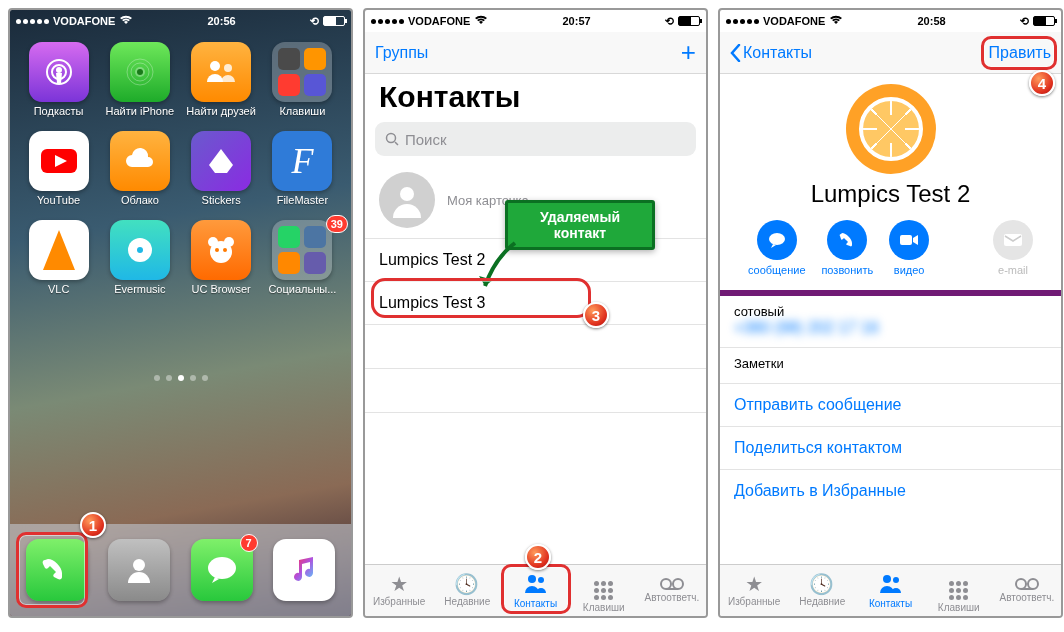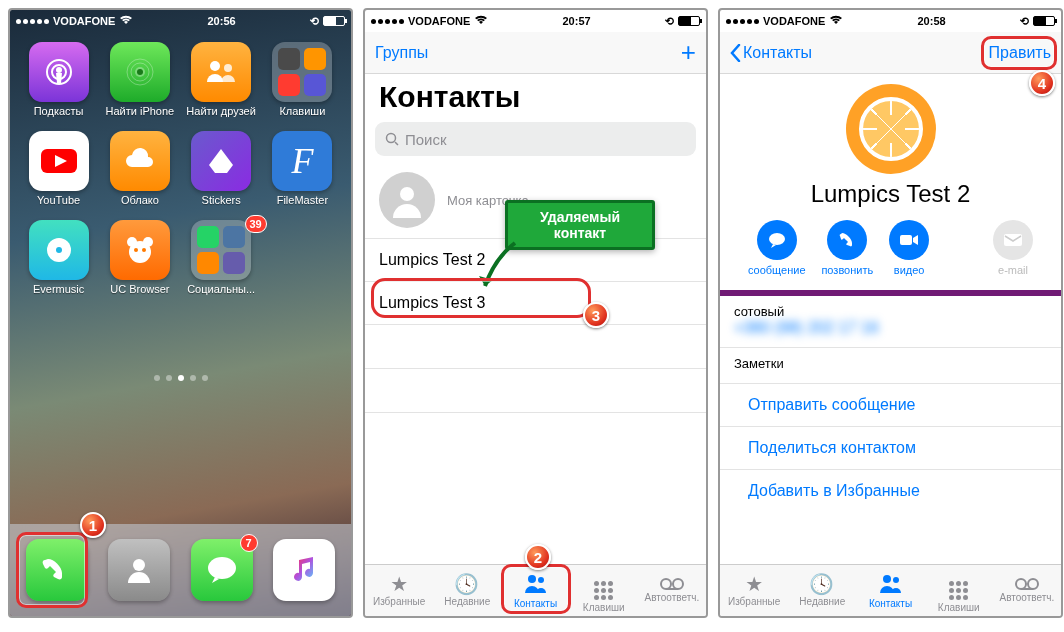--- a/index.html
+++ b/index.html
@@ -160,21 +160,21 @@
   .action-row{ display:flex; justify-content:space-around; padding:0 20px 14px; border-bottom:6px solid #701a75;}
   .action{ display:flex; flex-direction:column; align-items:center; gap:4px; font-size:11px;}
   .action-circ{ width:40px;height:40px;border-radius:50%;display:flex;align-items:center;justify-content:center;color:#fff;}
   .action.enabled .action-circ{ background:#007aff;}
   .action.enabled { color:#007aff;}
   .action.disabled .action-circ{ background:#e5e5e5; color:#bbb;}
   .action.disabled { color:#bbb;margin-left:48px;}
   .field{ padding:8px 14px 10px; border-bottom:1px solid #e3e3e3;}
   .field-label{ font-size:13px; color:#000;}
   .field-value{ font-size:16px; color:#007aff; filter: blur(4px);}
-  .link-row{ padding:12px 28px; border-bottom:1px solid #e3e3e3; color:#007aff; font-size:16px;}
+  .link-row{ padding:12px 14px; border-bottom:1px solid #e3e3e3; color:#007aff; font-size:16px;}
 
   
   .anno-red-box {
     position:absolute; border:3px solid #e03030; border-radius:10px; pointer-events:none;
     box-shadow: 0 0 0 1px rgba(255,255,255,.5) inset;
   }
   .anno-num {
     position:absolute; width:26px; height:26px; border-radius:50%;
     background: radial-gradient(circle at 35% 30%, #ff9a5a, #e0301e 65%, #a01010);
     color:#fff; font-weight:700; font-size:15px;
@@ -292,20 +292,26 @@
               <path d="M20 8 l12 16 -6 8 -12 0 -6 -8 z" fill="#fff"></path>
             </svg>
       </div>
       <div class="app-label">Stickers</div>
     </div>
     <div class="app">
       <div class="app-icon icon-filemaster">F</div>
       <div class="app-label">FileMaster</div>
     </div>
 
+    <div class="app">
+      <div class="app-icon icon-vlc">
+            <div class="vlc-cone"></div>
+          </div>
+      <div class="app-label">VLC</div>
+    </div>
     <div class="app">
       <div class="app-icon icon-evermusic">
         <svg width="36" height="36" viewBox="0 0 36 36">
               <circle cx="18" cy="18" r="12" fill="#fff"></circle>
               <circle cx="18" cy="18" r="3" fill="#1fb8e6"></circle>
             </svg>
       </div>
       <div class="app-label">Evermusic</div>
     </div>
     <div class="app">

